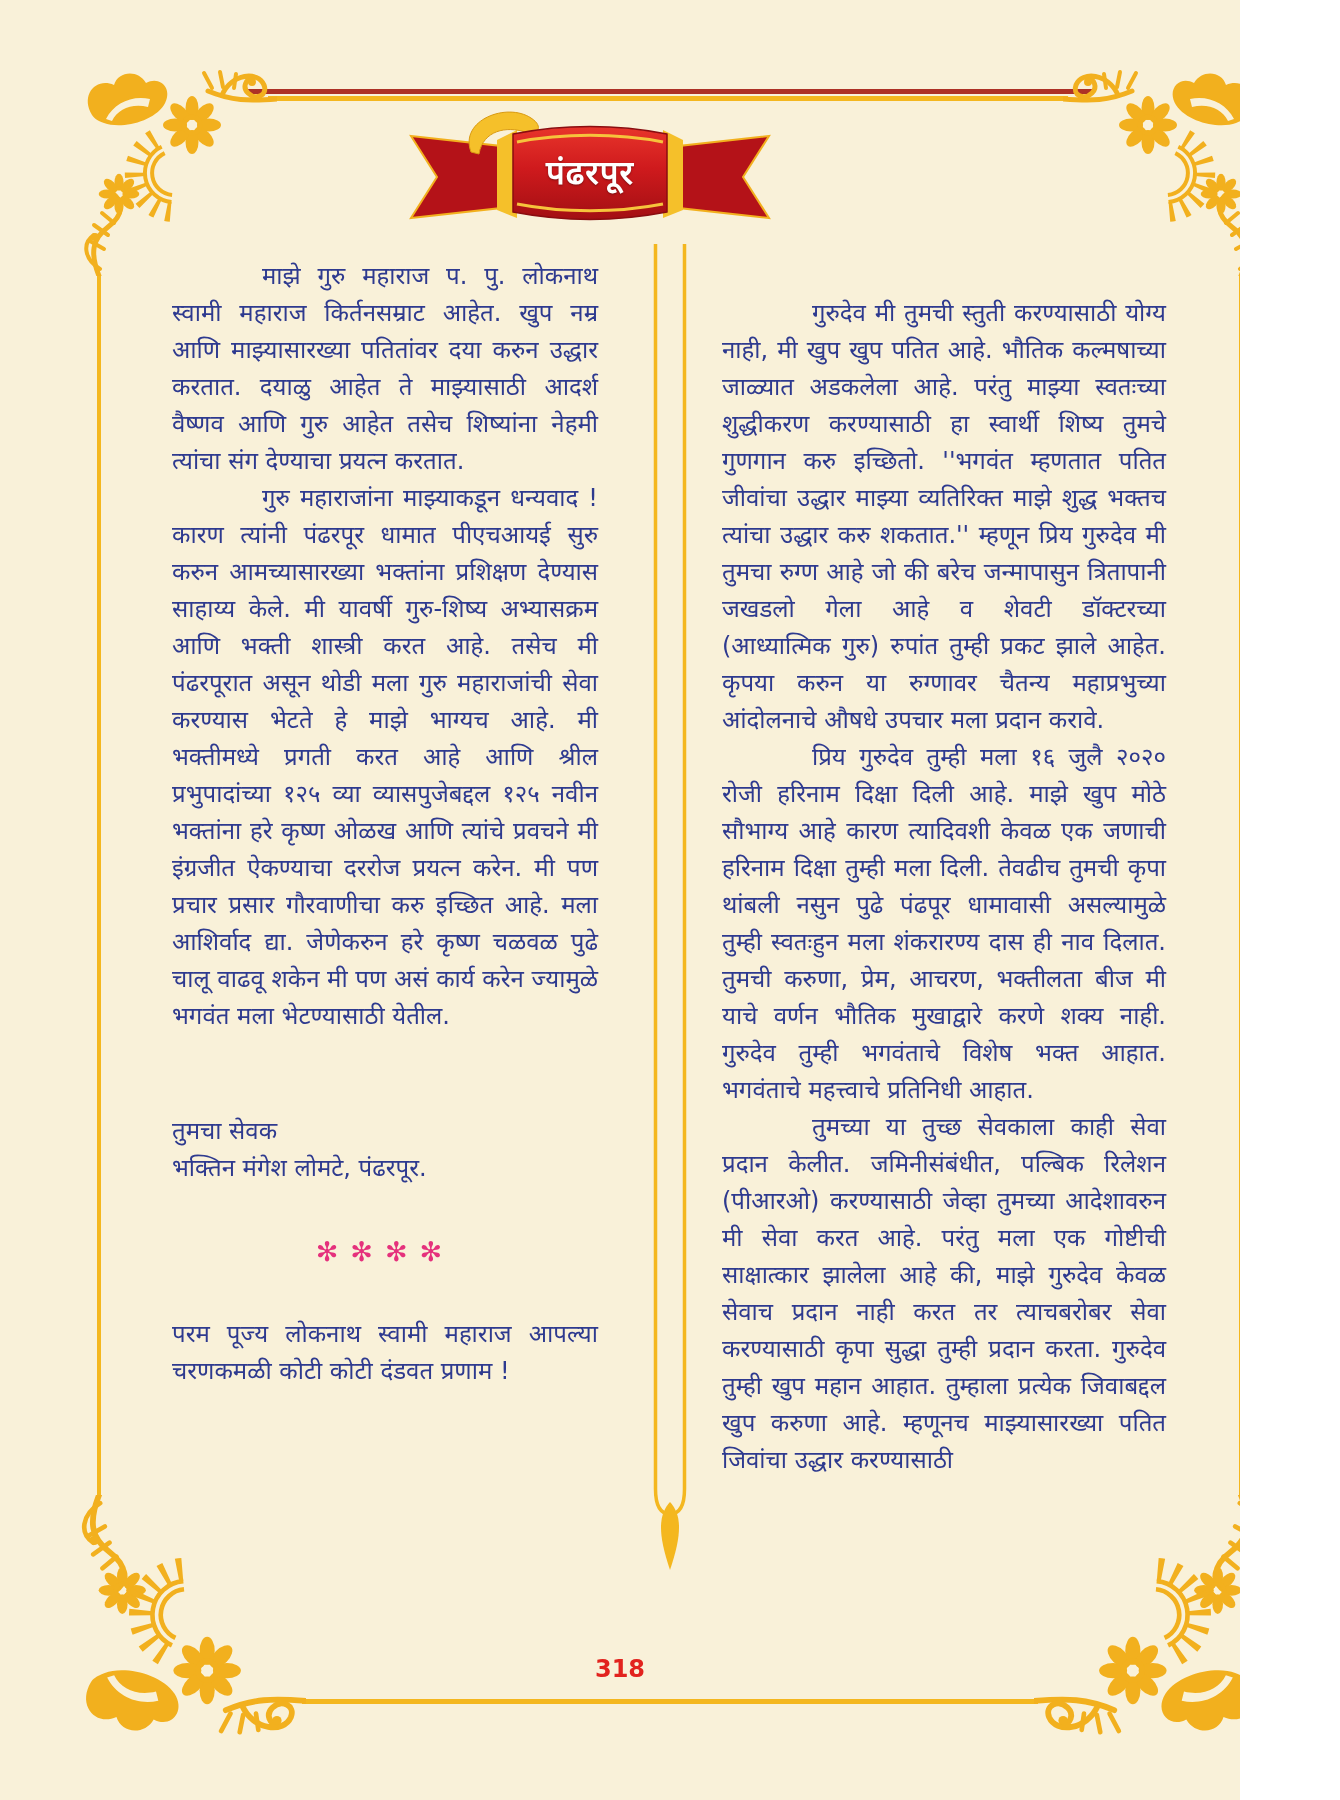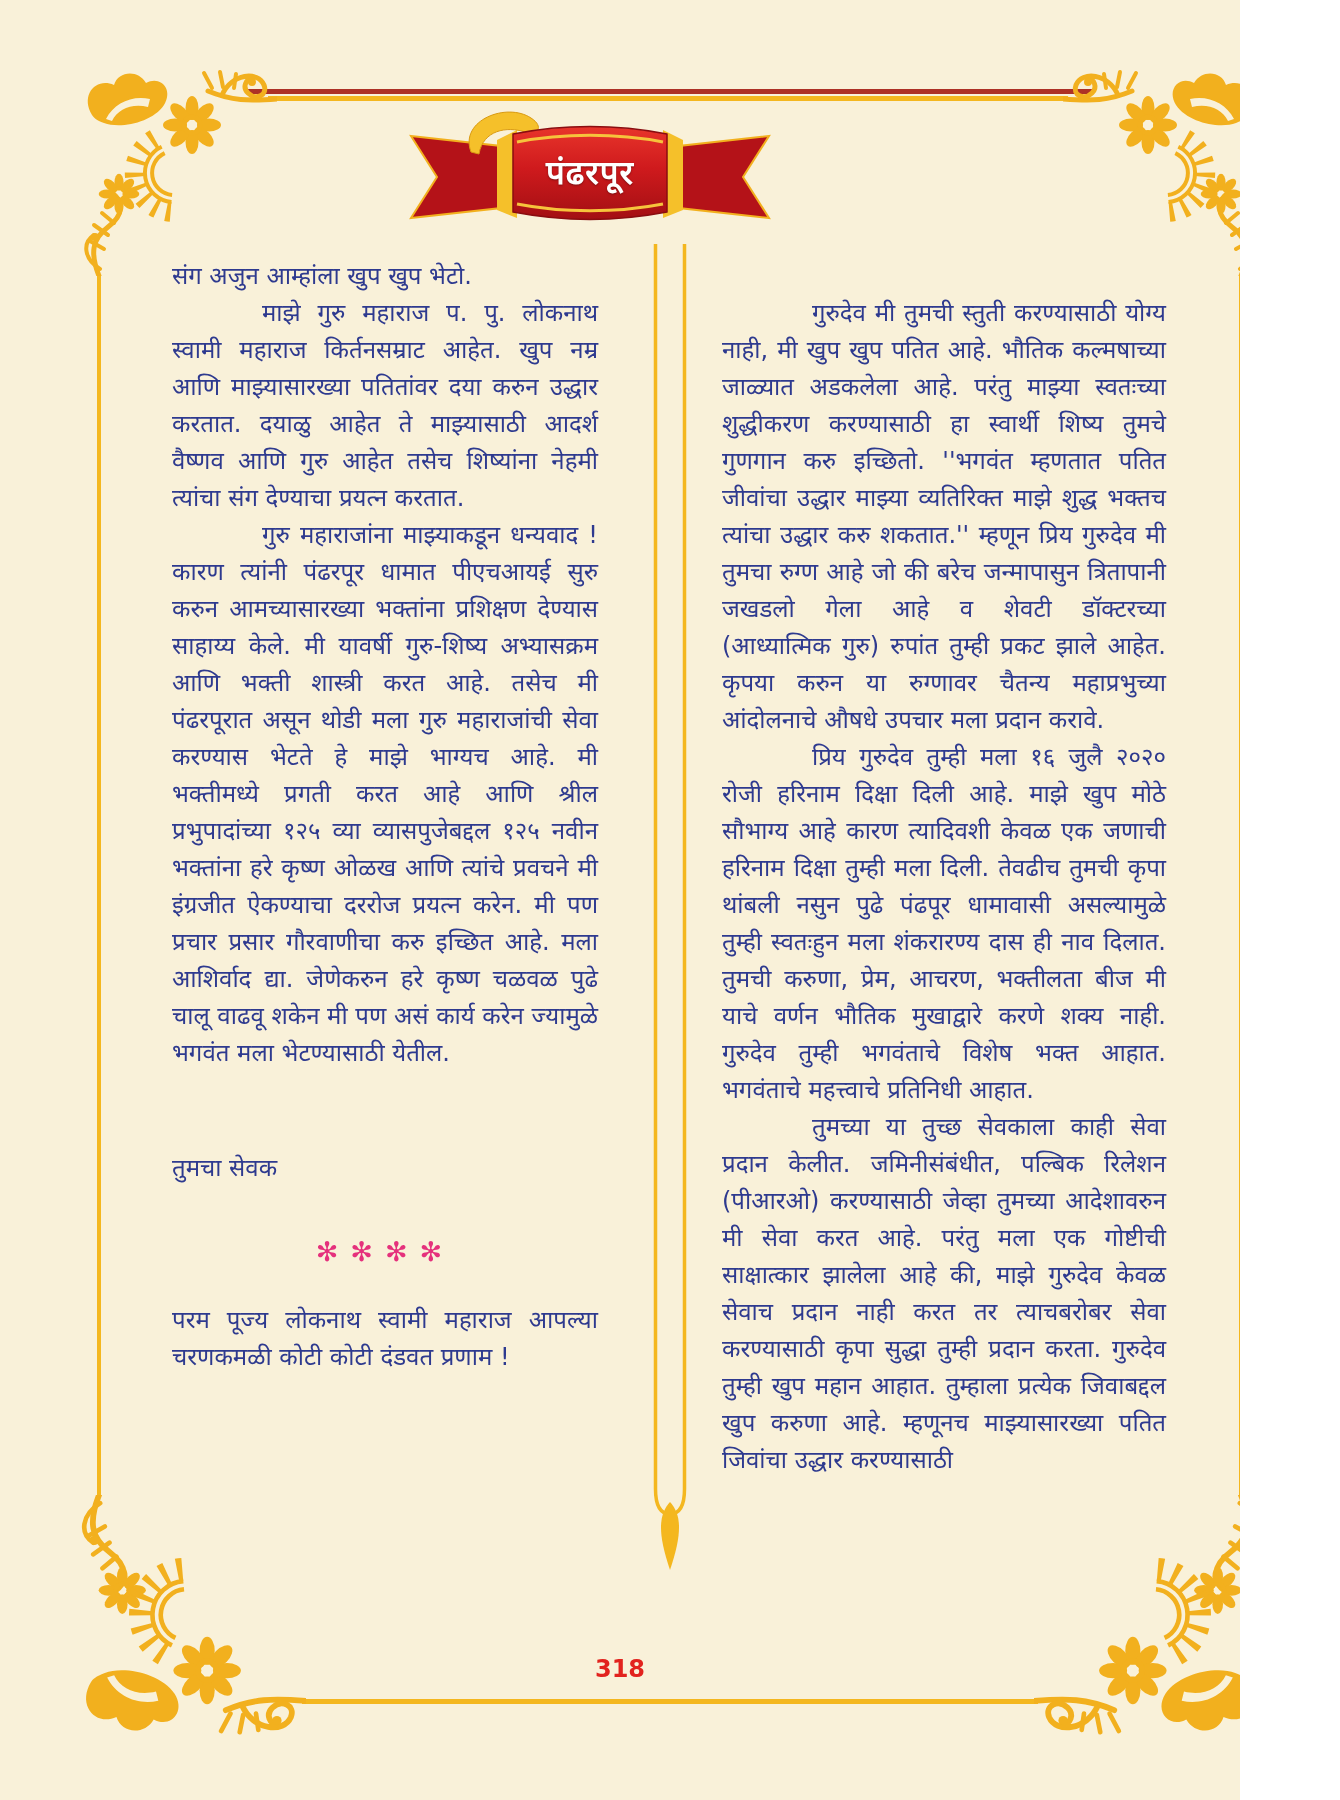--- a/index.html
+++ b/index.html
@@ -36,21 +36,21 @@
   .col.left{left:172px;width:426px;}
   .col.right{left:722px;width:444px;}
   .para{margin:0;text-align:justify;}
   .para.ind{text-indent:90px;}
   .para.gap{margin-top:37px;}
   .signoff{margin-top:78px;}
   .signoff p{margin:0;text-align:left;}
   .flowers{margin-top:46px;text-align:center;color:#e5317c;font-size:27px;letter-spacing:12px;}
   .shloka{margin-top:44px;text-align:center;}
   .shloka p{margin:0;}
-  .closing{margin-top:32px;}
+  .closing{margin-top:46px;}
 
   .page-number{position:absolute;left:0;top:1655px;width:100%;text-align:center;
     color:#e2231e;font-weight:bold;font-size:24px;}
 </style>
 </head>
 <body>
 
 <div class="page">
 
   <svg class="defs-holder" aria-hidden="true">
@@ -125,25 +125,25 @@
     <path d="M112 98 C158 107 212 107 258 98" fill="none" stroke="#f6c33c" stroke-width="3"></path>
   </svg>
   <div class="ribbon-title">पंढरपूर</div>
 
   <svg class="divider" width="40" height="1345" viewBox="0 0 40 1345">
     <path d="M5.5 0 L5.5 1245 C5.5 1262 11 1270 20 1270 C29 1270 34.5 1262 34.5 1245 L34.5 0" fill="none" stroke="#f4b71f" stroke-width="3.5"></path>
     <path d="M20 1258 C31 1270 33 1288 20 1326 C7 1288 9 1270 20 1258 Z" fill="#f4b71f"></path>
   </svg>
 
   <div class="col left">
-    <p class="para">संग अजुन आम्हांला खुप खुप भेटो.</p>
     <p class="para ind">माझे गुरु महाराज प. पु. लोकनाथ स्वामी महाराज किर्तनसम्राट आहेत. खुप नम्र आणि माझ्यासारख्या पतितांवर दया करुन उद्धार करतात. दयाळु आहेत ते माझ्यासाठी आदर्श वैष्णव आणि गुरु आहेत तसेच शिष्यांना नेहमी त्यांचा संग देण्याचा प्रयत्न करतात.</p>
     <p class="para ind">गुरु महाराजांना माझ्याकडून धन्यवाद ! कारण त्यांनी पंढरपूर धामात पीएचआयई सुरु करुन आमच्यासारख्या भक्तांना प्रशिक्षण देण्यास साहाय्य केले. मी यावर्षी गुरु-शिष्य अभ्यासक्रम आणि भक्ती शास्त्री करत आहे. तसेच मी पंढरपूरात असून थोडी मला गुरु महाराजांची सेवा करण्यास भेटते हे माझे भाग्यच आहे. मी भक्तीमध्ये प्रगती करत आहे आणि श्रील प्रभुपादांच्या १२५ व्या व्यासपुजेबद्दल १२५ नवीन भक्तांना हरे कृष्ण ओळख आणि त्यांचे प्रवचने मी इंग्रजीत ऐकण्याचा दररोज प्रयत्न करेन. मी पण प्रचार प्रसार गौरवाणीचा करु इच्छित आहे. मला आशिर्वाद द्या. जेणेकरुन हरे कृष्ण चळवळ पुढे चालू वाढवू शकेन मी पण असं कार्य करेन ज्यामुळे भगवंत मला भेटण्यासाठी येतील.</p>
     <div class="signoff">
       <p>तुमचा सेवक</p>
+      <p>भक्तिन मंगेश लोमटे, पंढरपूर.</p>
     </div>
     <div class="flowers">✻✻✻✻</div>
     <p class="para closing">परम पूज्य लोकनाथ स्वामी महाराज आपल्या चरणकमळी कोटी कोटी दंडवत प्रणाम !</p>
   </div>
 
   <div class="col right">
     <p class="para ind gap">गुरुदेव मी तुमची स्तुती करण्यासाठी योग्य नाही, मी खुप खुप पतित आहे. भौतिक कल्मषाच्या जाळ्यात अडकलेला आहे. परंतु माझ्या स्वतःच्या शुद्धीकरण करण्यासाठी हा स्वार्थी शिष्य तुमचे गुणगान करु इच्छितो. ''भगवंत म्हणतात पतित जीवांचा उद्धार माझ्या व्यतिरिक्त माझे शुद्ध भक्तच त्यांचा उद्धार करु शकतात.'' म्हणून प्रिय गुरुदेव मी तुमचा रुग्ण आहे जो की बरेच जन्मापासुन त्रितापानी जखडलो गेला आहे व शेवटी डॉक्टरच्या (आध्यात्मिक गुरु) रुपांत तुम्ही प्रकट झाले आहेत. कृपया करुन या रुग्णावर चैतन्य महाप्रभुच्या आंदोलनाचे औषधे उपचार मला प्रदान करावे.</p>
     <p class="para ind">प्रिय गुरुदेव तुम्ही मला १६ जुलै २०२० रोजी हरिनाम दिक्षा दिली आहे. माझे खुप मोठे सौभाग्य आहे कारण त्यादिवशी केवळ एक जणाची हरिनाम दिक्षा तुम्ही मला दिली. तेवढीच तुमची कृपा थांबली नसुन पुढे पंढपूर धामावासी असल्यामुळे तुम्ही स्वतःहुन मला शंकरारण्य दास ही नाव दिलात. तुमची करुणा, प्रेम, आचरण, भक्तीलता बीज मी याचे वर्णन भौतिक मुखाद्वारे करणे शक्य नाही. गुरुदेव तुम्ही भगवंताचे विशेष भक्त आहात. भगवंताचे महत्त्वाचे प्रतिनिधी आहात.</p>
     <p class="para ind">तुमच्या या तुच्छ सेवकाला काही सेवा प्रदान केलीत. जमिनीसंबंधीत, पल्बिक रिलेशन (पीआरओ) करण्यासाठी जेव्हा तुमच्या आदेशावरुन मी सेवा करत आहे. परंतु मला एक गोष्टीची साक्षात्कार झालेला आहे की, माझे गुरुदेव केवळ सेवाच प्रदान नाही करत तर त्याचबरोबर सेवा करण्यासाठी कृपा सुद्धा तुम्ही प्रदान करता. गुरुदेव तुम्ही खुप महान आहात. तुम्हाला प्रत्येक जिवाबद्दल खुप करुणा आहे. म्हणूनच माझ्यासारख्या पतित जिवांचा उद्धार करण्यासाठी</p>
   </div>

